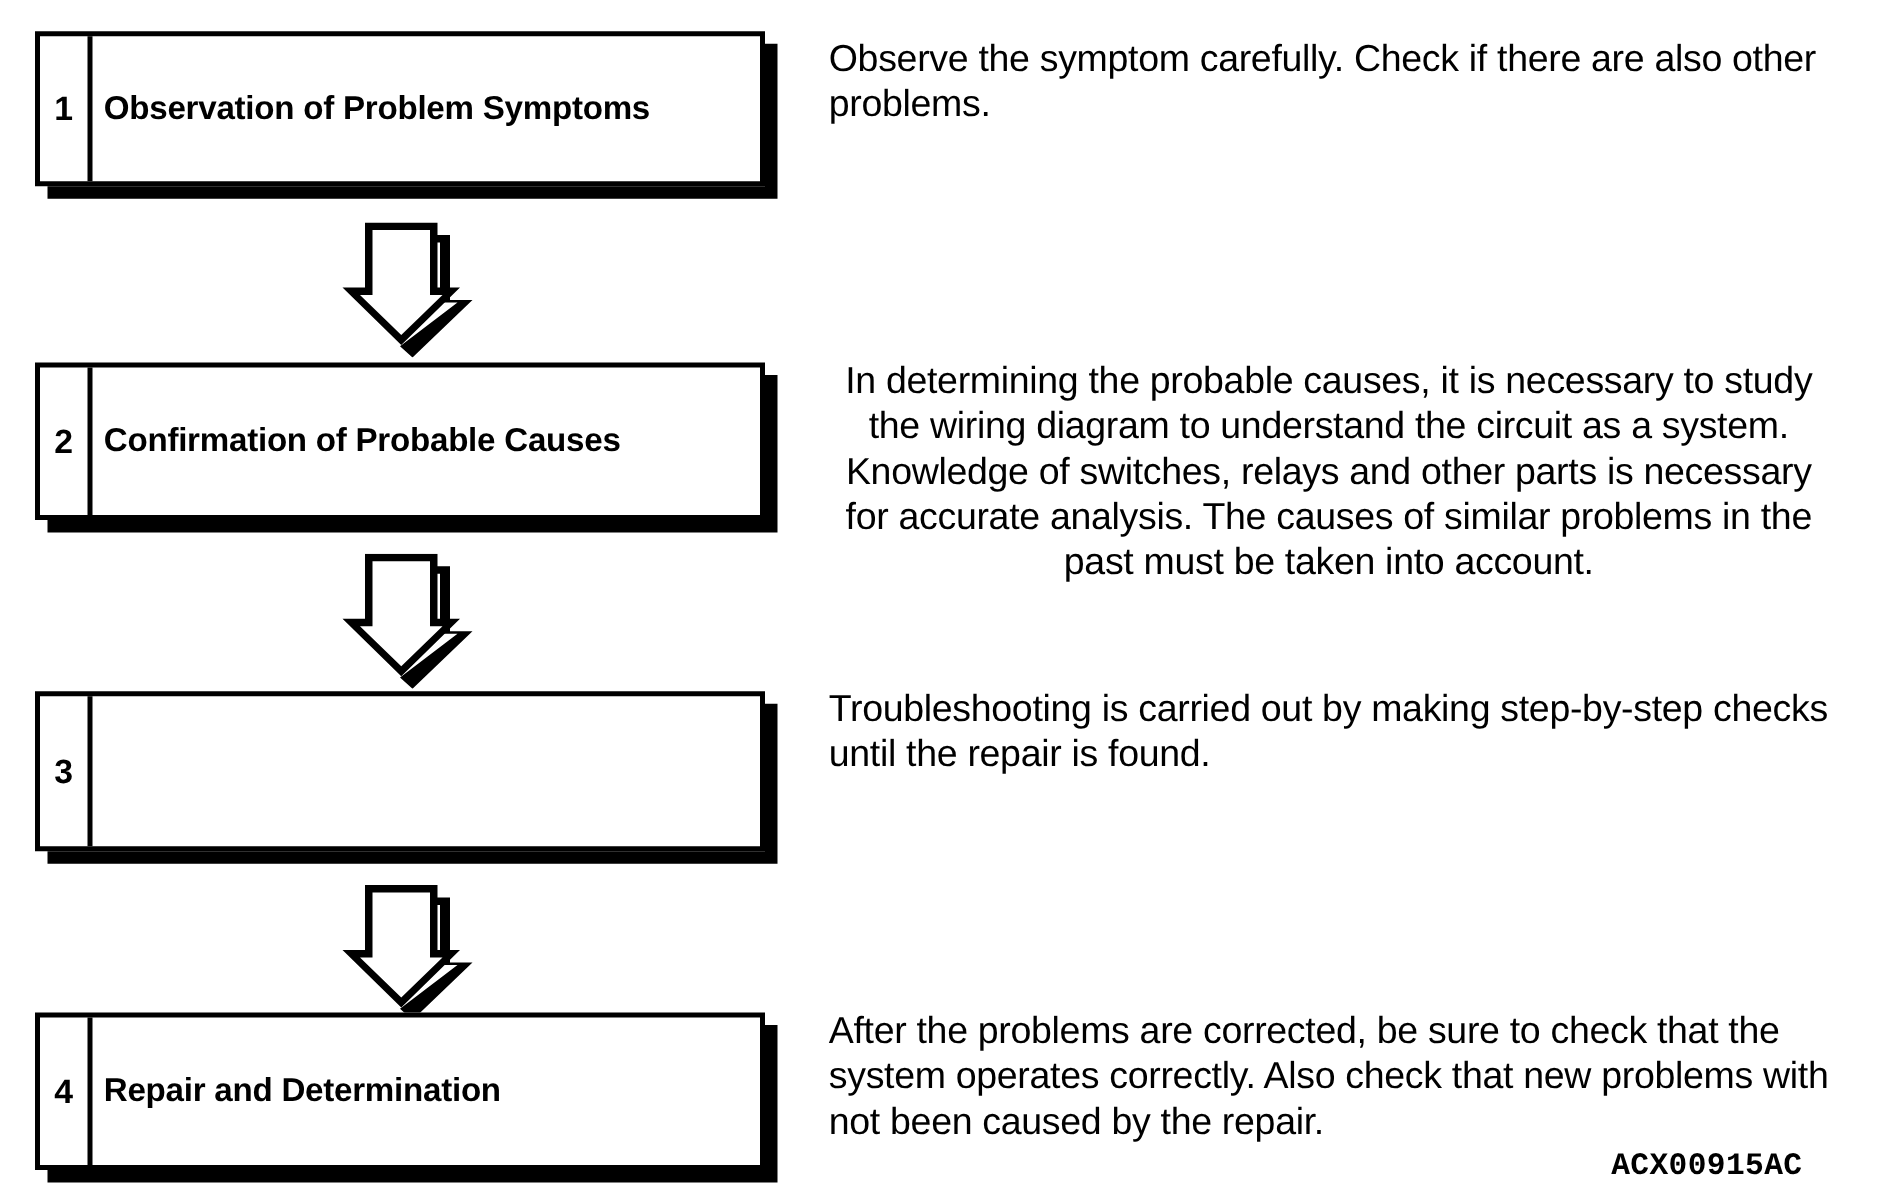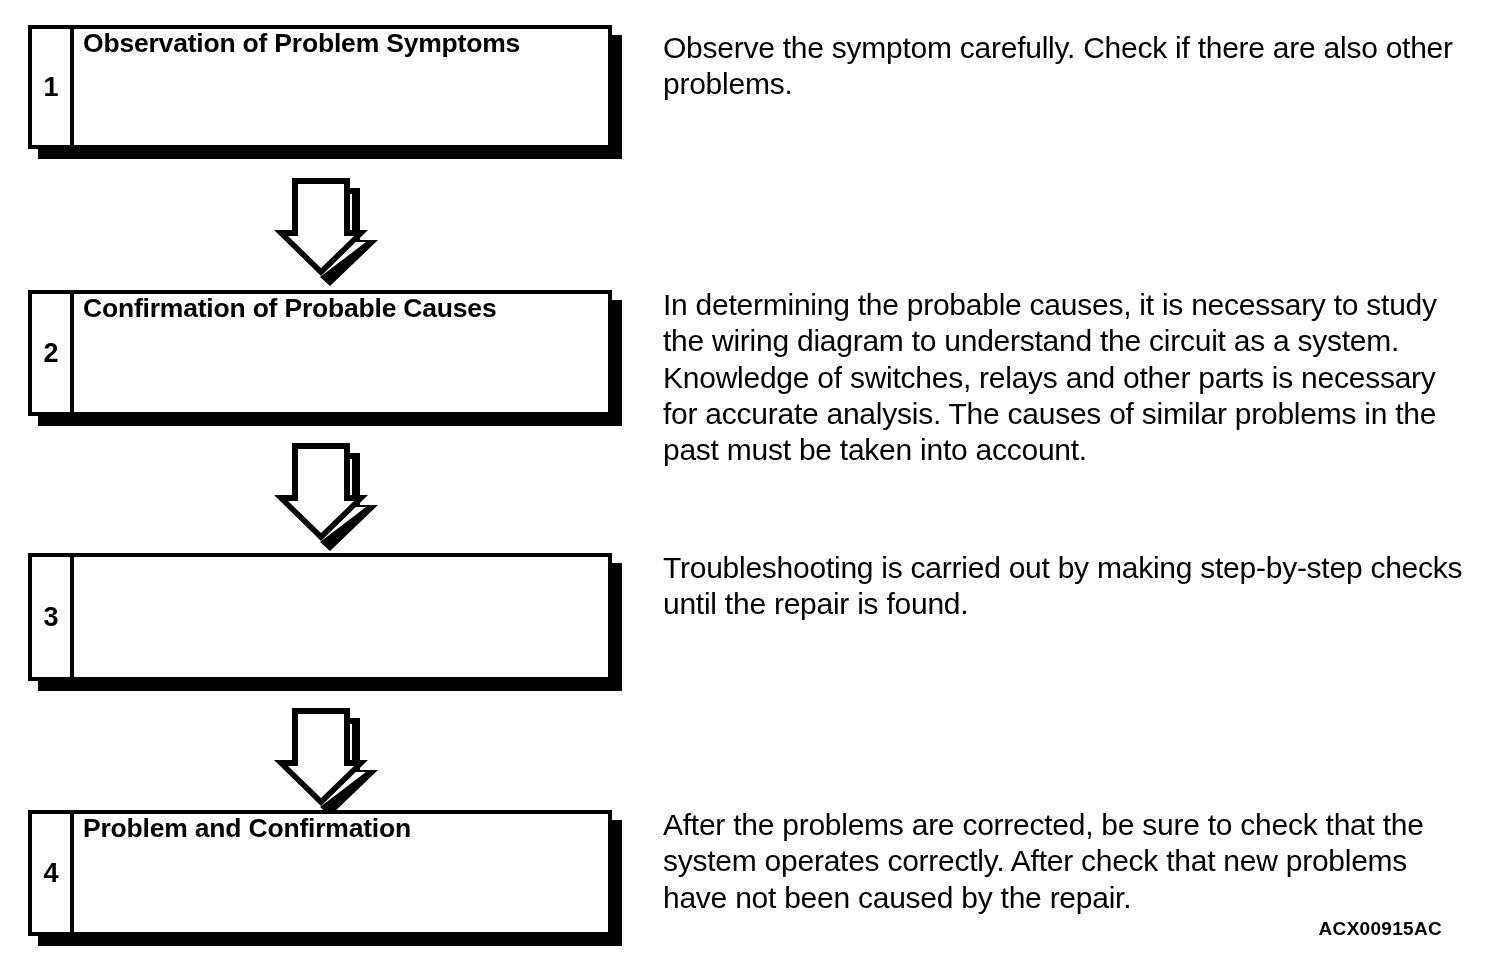--- a/index.html
+++ b/index.html
@@ -64,21 +64,21 @@
   }
   .step-num {
     font-size: 27px;
     font-weight: bold;
     line-height: 1;
     letter-spacing: 0px;
   }
   .step-label-cell {
     flex: 1;
     display: flex;
-    align-items: flex-start;
+    align-items: center;
     padding-left: 9px;
     box-sizing: border-box;
   }
   .step-label {
     font-size: 26.5px;
     font-weight: bold;
     line-height: 1.12;
     letter-spacing: -0.2px;
     white-space: pre-line;
   }
@@ -102,23 +102,24 @@
     width: 120px;
     height: 110px;
   }
   .arrow-wrap svg { display: block; }
 
   
   #ref-code {
     position: absolute;
     right: 62px;
     top: 918px;
-    font-size: 19px;
+    font-size: 25px;
     font-weight: bold;
     letter-spacing: 0.3px;
+    font-family: Liberation Mono, monospace;
   }
 </style>
 </head>
 <body>
 
 <div id="canvas">
 
   <div class="step-row" style="top:25px;">
     <div class="step-box-wrap" style="height:134px;">
       <div class="step-shadow" style="height:124px;"></div>
@@ -148,21 +149,21 @@
       <div class="step-shadow" style="height:126px;"></div>
       <div class="step-box" style="height:126px;">
         <div class="step-num-cell">
           <span class="step-num">2</span>
         </div>
         <div class="step-label-cell">
           <span class="step-label">Confirmation of Probable Causes</span>
         </div>
       </div>
     </div>
-    <div class="step-desc" style="top:-3px;">In determining the probable causes, it is necessary to study the wiring diagram to understand the circuit as a system. Knowledge of switches, relays and other parts is necessary for accurate analysis. The causes of similar problems in the past must be taken into account.</div>
+    <div class="step-desc" style="top:-3px;text-align:center;">In determining the probable causes, it is necessary to study the wiring diagram to understand the circuit as a system. Knowledge of switches, relays and other parts is necessary for accurate analysis. The causes of similar problems in the past must be taken into account.</div>
   </div>
 
   <div class="arrow-wrap" style="top:443px;">
     <svg width="120" height="108" viewBox="0 0 120 108" xmlns="http://www.w3.org/2000/svg">
       <polygon points="38,10 98,10 98,62 116,62 68,108 58,99 104,64 90,64 90,16 38,16" fill="#000000"></polygon>
       <polygon points="30,0 88,0 88,52 106,52 59,98 12,52 30,52" fill="#000000"></polygon>
       <polygon points="36,6 82,6 82,58 92,58 59,90 26,58 36,58" fill="#ffffff"></polygon>
     </svg>
   </div>
 
@@ -187,22 +188,22 @@
   </div>
 
   <div class="step-row" style="top:810px;">
     <div class="step-box-wrap" style="height:136px;">
       <div class="step-shadow" style="height:126px;"></div>
       <div class="step-box" style="height:126px;">
         <div class="step-num-cell">
           <span class="step-num">4</span>
         </div>
         <div class="step-label-cell">
-          <span class="step-label">Problem and Confirmation</span>
-        </div>
-      </div>
-    </div>
-    <div class="step-desc" style="top:-3px;">After the problems are corrected, be sure to check that the system operates correctly. After check that new problems have not been caused by the repair.</div>
+          <span class="step-label">Repair and Determination</span>
+        </div>
+      </div>
+    </div>
+    <div class="step-desc" style="top:-3px;">After the problems are corrected, be sure to check that the system operates correctly. Also check that new problems with not been caused by the repair.</div>
   </div>
 
   <div id="ref-code">ACX00915AC</div>
 
 </div>
 
 </body></html>

